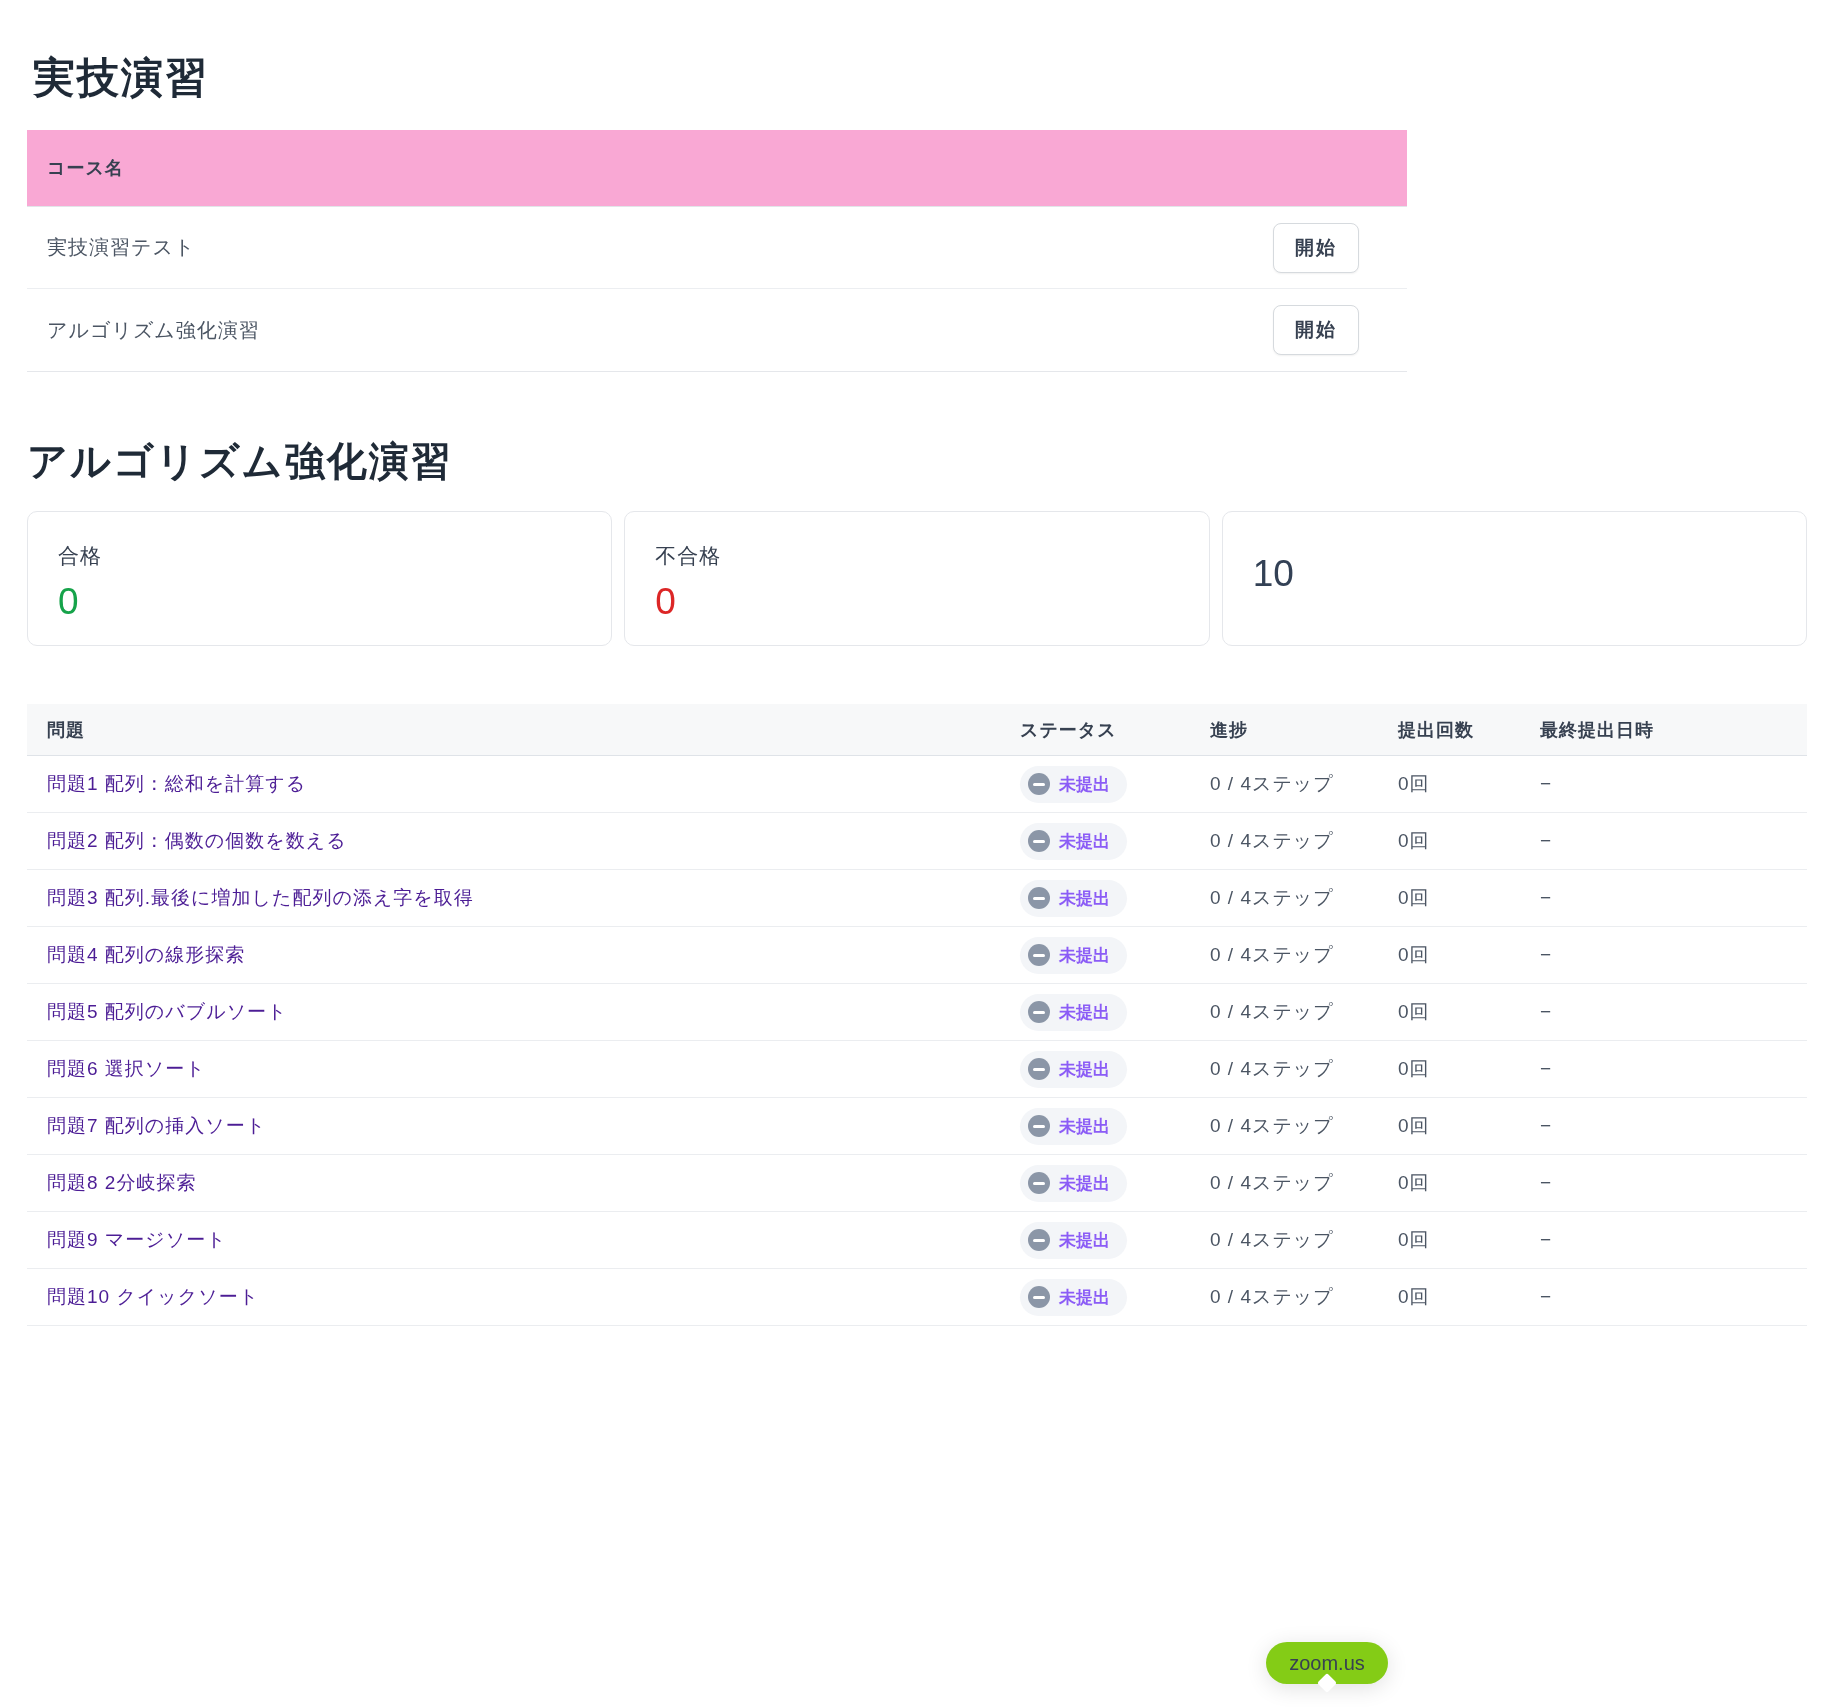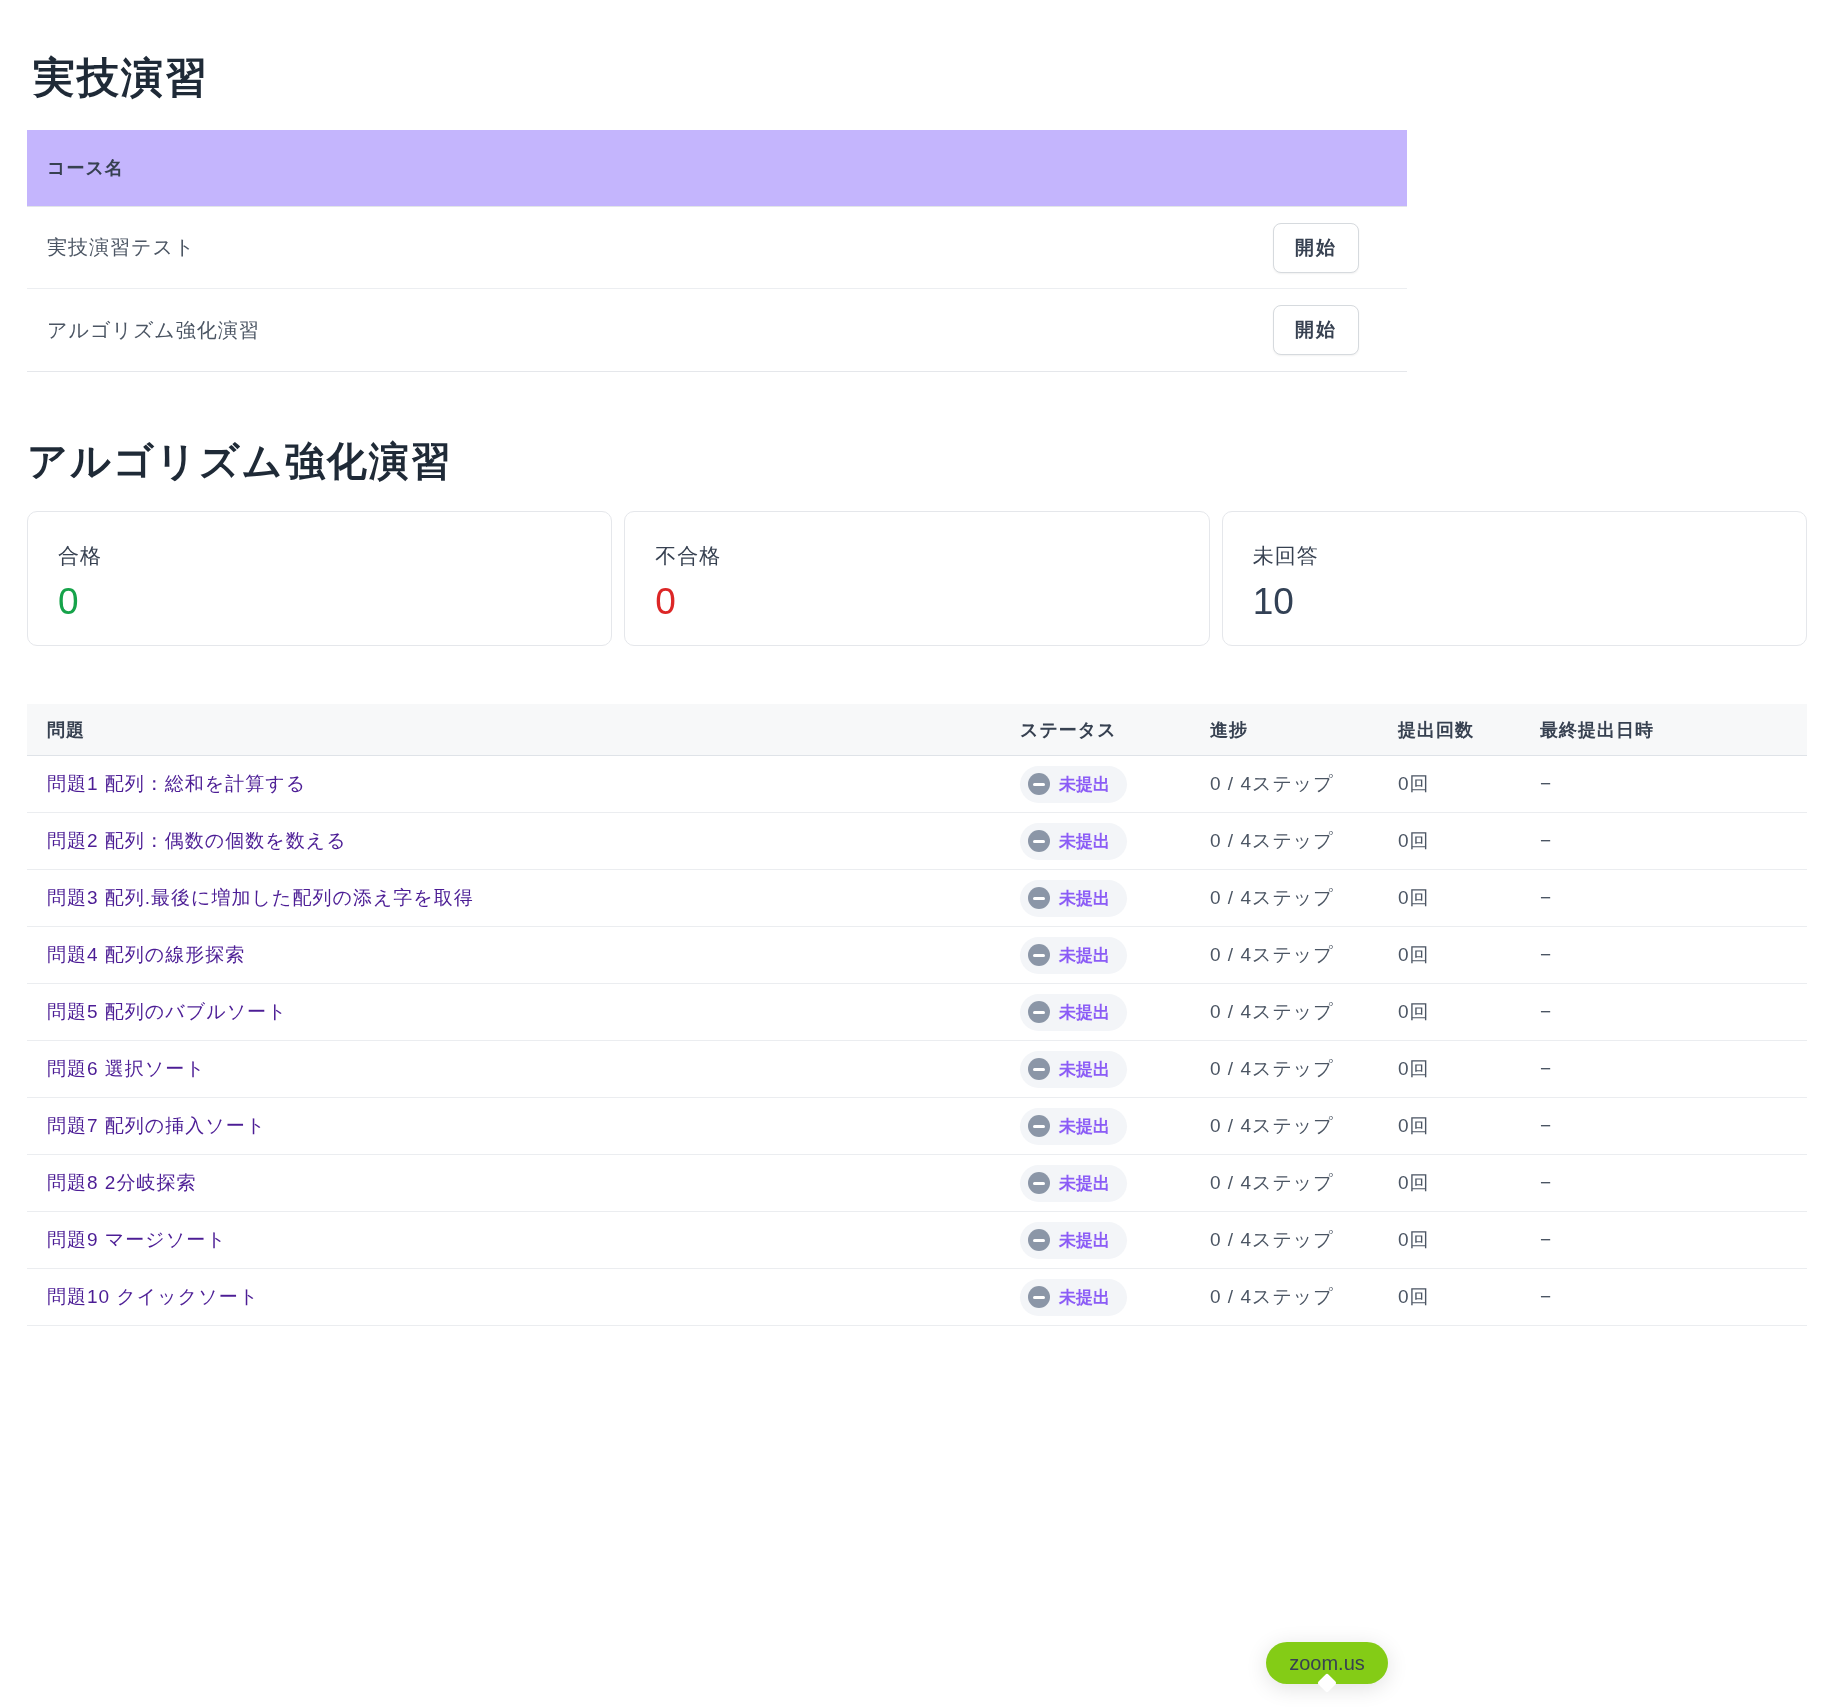--- a/index.html
+++ b/index.html
@@ -21,21 +21,21 @@
     letter-spacing: 2px;
     color: #1f2a37;
     font-family: Liberation Mono, monospace;
   }
   .course-table {
     margin-top: 24px;
     width: 1380px;
     border-bottom: 1px solid #e5e7eb;
   }
   .course-table-header {
-    background: #c4b5fd;
+    background: #f9a8d4;
     border-bottom: 1px solid #e2e5e9;
     padding: 26px 20px;
     font-size: 18px;
     font-weight: bold;
     color: #374151;
     letter-spacing: 1px;
   }
   .course-row {
     display: flex;
     align-items: center;
@@ -233,21 +233,20 @@
   <div class="stats-row">
     <div class="stat-card">
       <div class="stat-label">合格</div>
       <div class="stat-value" style="color:#16a34a">0</div>
     </div>
     <div class="stat-card">
       <div class="stat-label">不合格</div>
       <div class="stat-value" style="color:#dc2626">0</div>
     </div>
     <div class="stat-card">
-      <div class="stat-label">未回答</div>
       <div class="stat-value" style="color:#334155">10</div>
     </div>
   </div>
 
   <div class="problems-table">
     <div class="pt-header">
       <div class="col-title">問題</div>
       <div class="col-status">ステータス</div>
       <div class="col-progress">進捗</div>
       <div class="col-count">提出回数</div>

